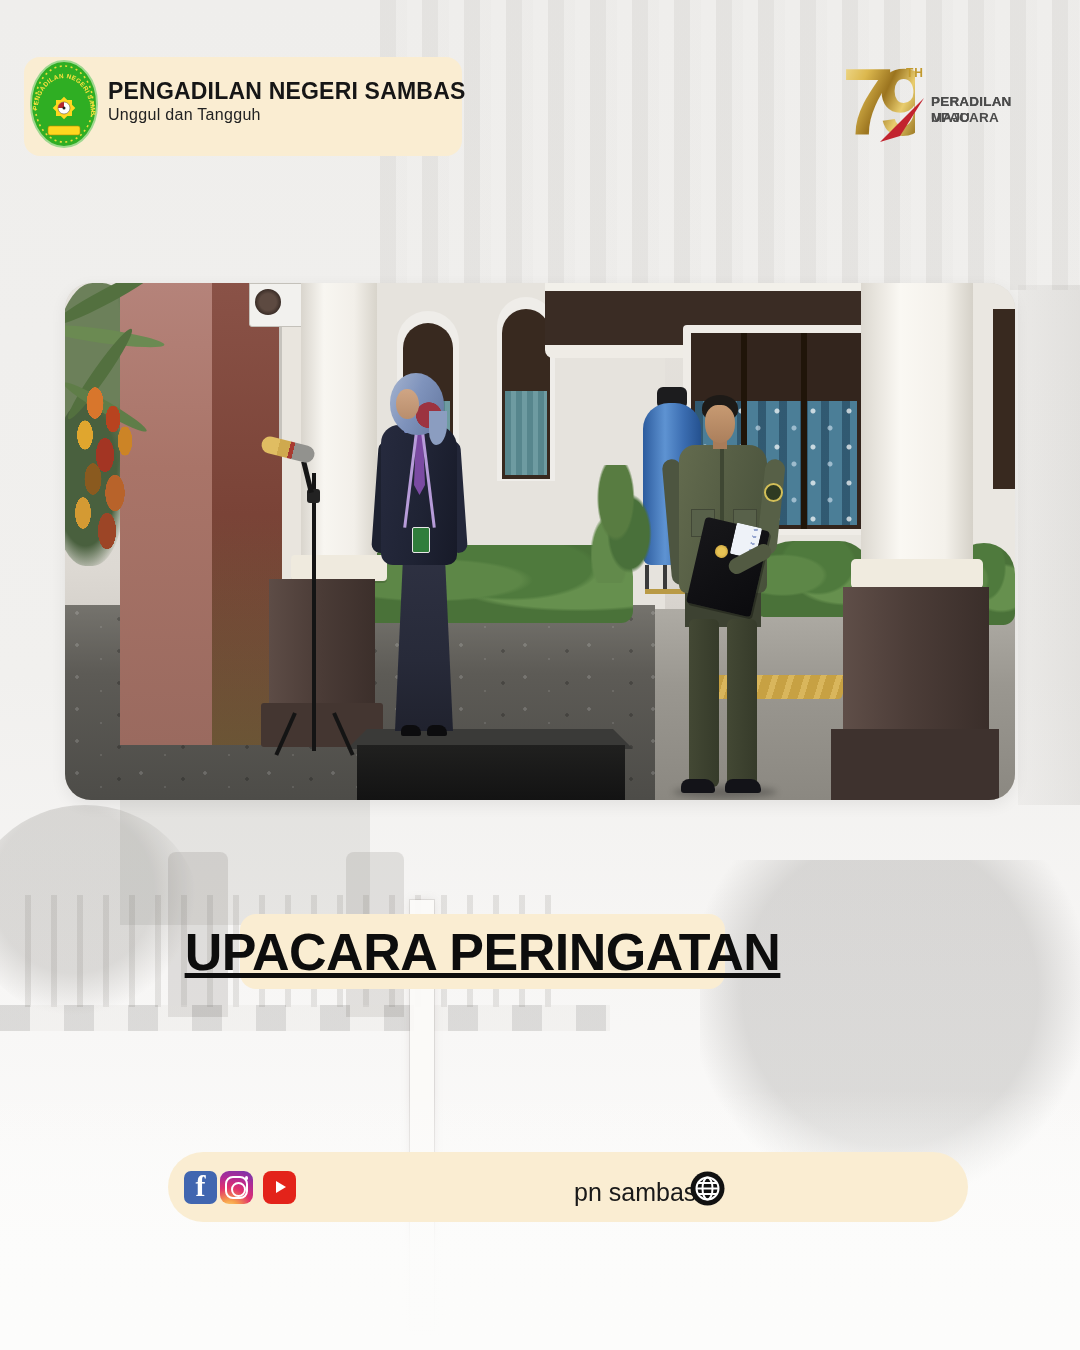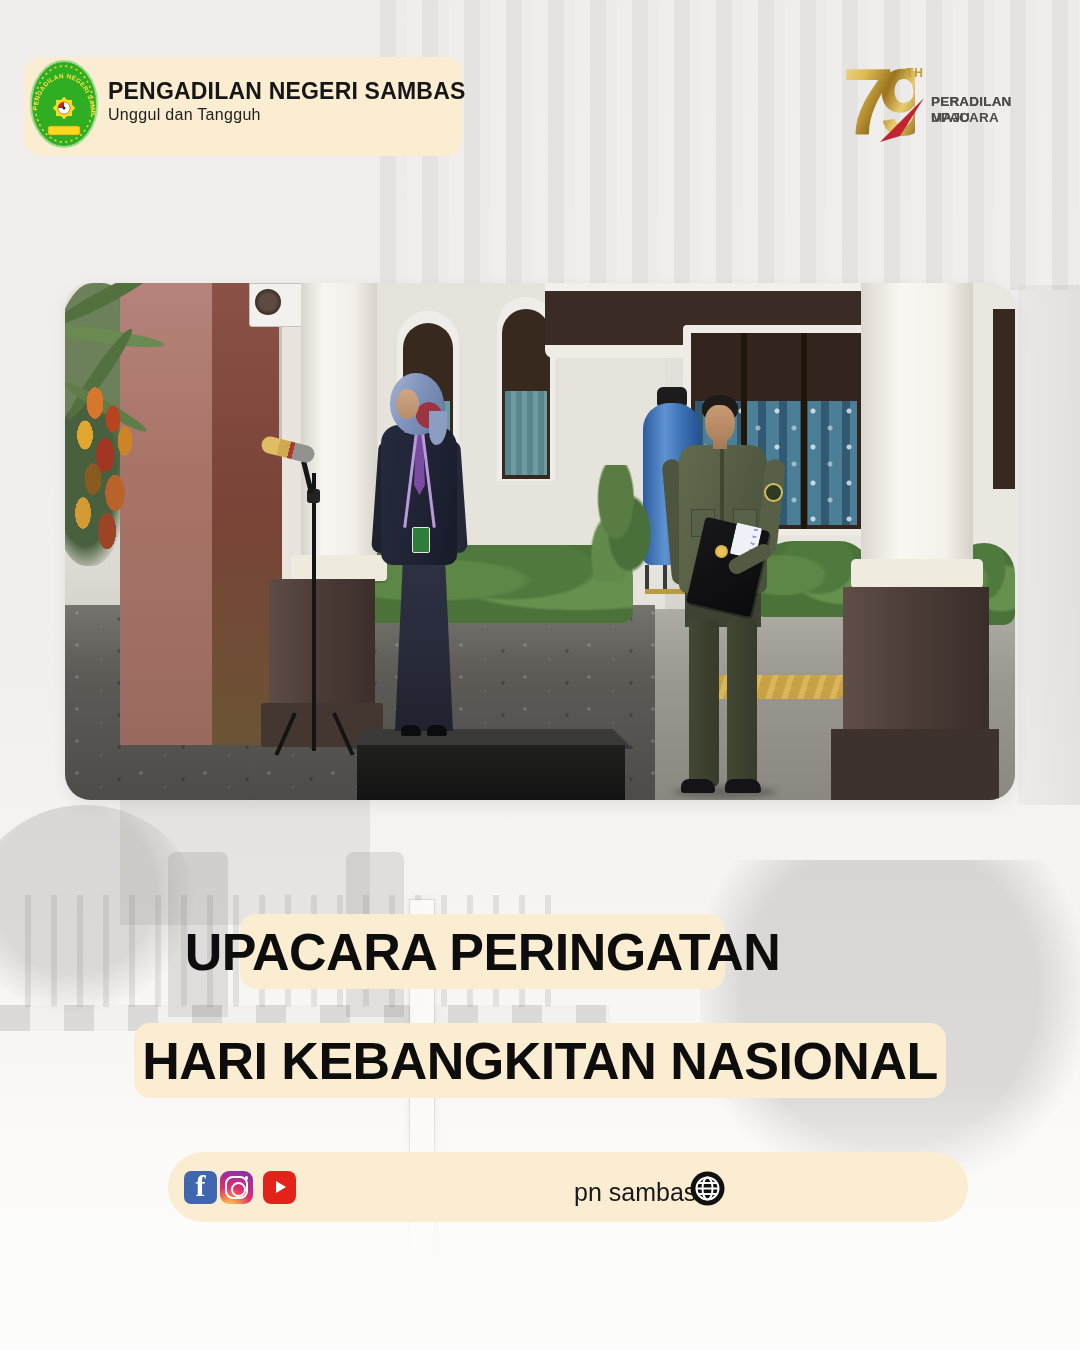--- a/index.html
+++ b/index.html
@@ -199,21 +199,21 @@
   .m-forearm{left:662px;top:268px;width:46px;height:16px;background:#525a42;border-radius:8px;transform:rotate(-28deg);}
   .m-hips{left:620px;top:300px;width:76px;height:44px;background:#3d4232;}
   .m-legL{left:624px;top:336px;width:30px;height:168px;background:linear-gradient(90deg,#434834,#363b2a);border-radius:6px;}
   .m-legR{left:662px;top:336px;width:30px;height:168px;background:linear-gradient(90deg,#434834,#363b2a);border-radius:6px;}
   .m-shoeL{left:616px;top:496px;width:34px;height:14px;background:#131318;border-radius:8px 10px 3px 3px;}
   .m-shoeR{left:660px;top:496px;width:36px;height:14px;background:#131318;border-radius:8px 10px 3px 3px;}
 
   
   .hban{background:var(--cream,#FAEDD2);border-radius:16px;display:flex;align-items:center;justify-content:center;
     font-weight:700;font-size:52px;letter-spacing:-.5px;color:var(--headline-text,#0D0D0D);white-space:nowrap;}
-  .hban1{left:240px;top:914px;width:485px;height:75px;}
+  .hban1{left:240px;top:914px;width:485px;height:75px;text-decoration:underline;}
   .hban2{left:134px;top:1023px;width:812px;height:75px;}
 
   
   .pill{left:168px;top:1152px;width:800px;height:70px;background:var(--cream,#FAEDD2);border-radius:35px;}
   .sicon{width:33px;height:33px;top:1171px;}
   .fb{left:184px;background:var(--facebook-blue,#4166B0);border-radius:7px;color:#fff;
     font-weight:700;font-size:30px;line-height:30px;text-align:center;overflow:hidden;font-family:"Liberation Serif",serif;}
   .ig{left:220px;border-radius:9px;
     background:radial-gradient(circle at 28% 120%,#fdd074 0 8%,#f7a14b 22%,#e1306c 50%,#b22a94 72%,#6a3ab2 100%);}
   .ig::before{content:"";position:absolute;inset:5px;border:2.5px solid #fff;border-radius:8px;}
@@ -365,23 +365,20 @@
     <div class="m-emblem"></div>
     <div class="m-forearm"></div>
     <div class="m-neck"></div>
     <div class="m-hair"></div>
     <div class="m-face"></div>
   </div>
 
   <div class="abs hban hban1">
     <span>UPACARA PERINGATAN</span>
   </div>
-  <div class="abs hban hban2">
-    <span>HARI KEBANGKITAN NASIONAL</span>
-  </div>
 
   <div class="abs pill"></div>
   <div class="abs sicon fb">f</div>
   <div class="abs sicon ig">
       <span class="dot"></span>
     </div>
   <div class="abs sicon yt"></div>
   <div class="abs acct">pn sambas</div>
   <svg class="abs globe" viewBox="0 0 35 35" width="35" height="35">
     <circle cx="17.5" cy="17.5" r="17" fill="#111111"></circle>

